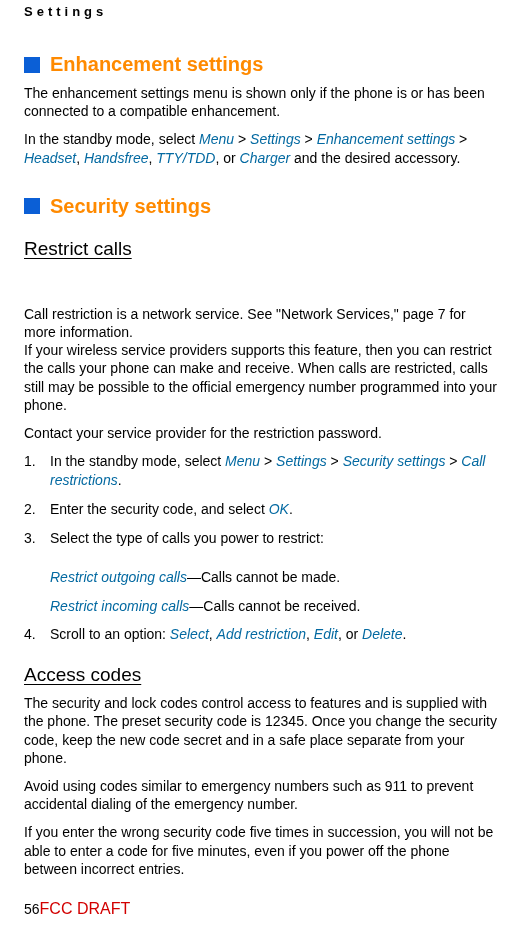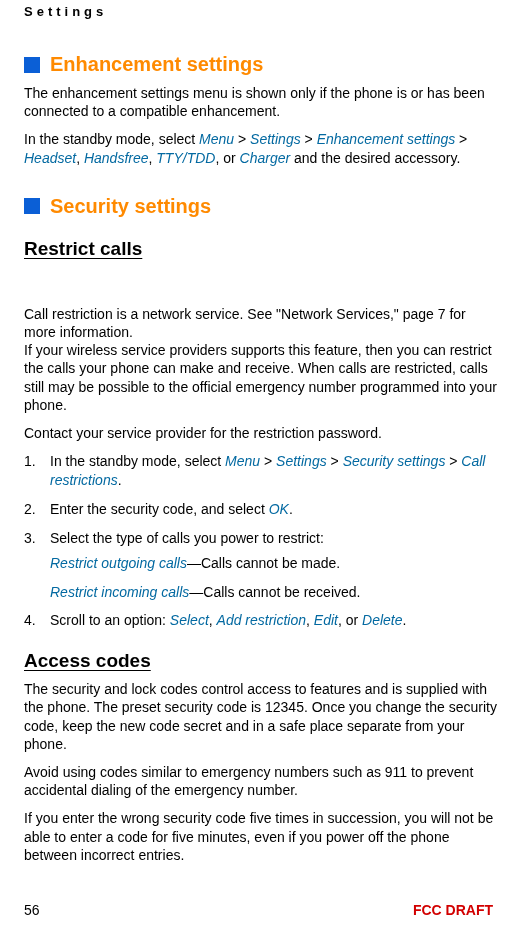--- a/index.html
+++ b/index.html
@@ -38,21 +38,21 @@
     font-weight: bold;
   }
   .para {
     font-size: 14px;
     line-height: 1.3;
     margin-bottom: 10px;
   }
   .blue { color: #0369a1; font-style: italic; }
   .subheading {
     font-size: 19px;
-    font-weight: bold;
+    font-weight: normal;
     margin-top: 20px;
     margin-bottom: 8px;
     text-decoration: underline;
     text-decoration-thickness: 1px;
     text-underline-offset: 3px;
   }
   ol.steps {
     list-style: none;
     counter-reset: step;
     margin-top: 6px;
@@ -85,24 +85,24 @@
     bottom: 10px;
     display: flex;
     align-items: center;
     padding: 0 24px;
   }
   .page-num {
     font-size: 14px;
   }
   .fcc {
     flex: 1;
-    text-align: right;
+    text-align: left;
     color: #d20000;
-    font-weight: bold;
-    font-size: 14px;
+    font-weight: normal;
+    font-size: 16px;
   }
 </style>
 </head>
 <body>
 
 <div class="header-label">Settings</div>
 
 <div class="section-heading">
   <div class="square-marker"></div>
   <h2>Enhancement settings</h2>
@@ -128,21 +128,21 @@
 
 <ol class="steps">
   <li>
     <span>In the standby mode, select </span><span class="blue">Menu</span><span> &gt; </span><span class="blue">Settings</span><span> &gt; </span><span class="blue">Security settings</span><span> &gt; </span><span class="blue">Call restrictions</span><span>.</span>
   </li>
   <li>
     <span>Enter the security code, and select </span><span class="blue">OK</span><span>.</span>
   </li>
   <li>
     <span>Select the type of calls you power to restrict:</span>
-    <div class="step-sub" style="padding-left:0; margin-top:6px;">
+    <div class="step-sub" style="padding-left:0; margin-top:20px;">
       <span class="blue">Restrict outgoing calls</span><span>—Calls cannot be made.</span>
     </div>
     <div class="step-sub" style="padding-left:0;">
       <span class="blue">Restrict incoming calls</span><span>—Calls cannot be received.</span>
     </div>
   </li>
   <li>
     <span>Scroll to an option: </span><span class="blue">Select</span><span>, </span><span class="blue">Add restriction</span><span>, </span><span class="blue">Edit</span><span>, or </span><span class="blue">Delete</span><span>.</span>
   </li>
 </ol>

